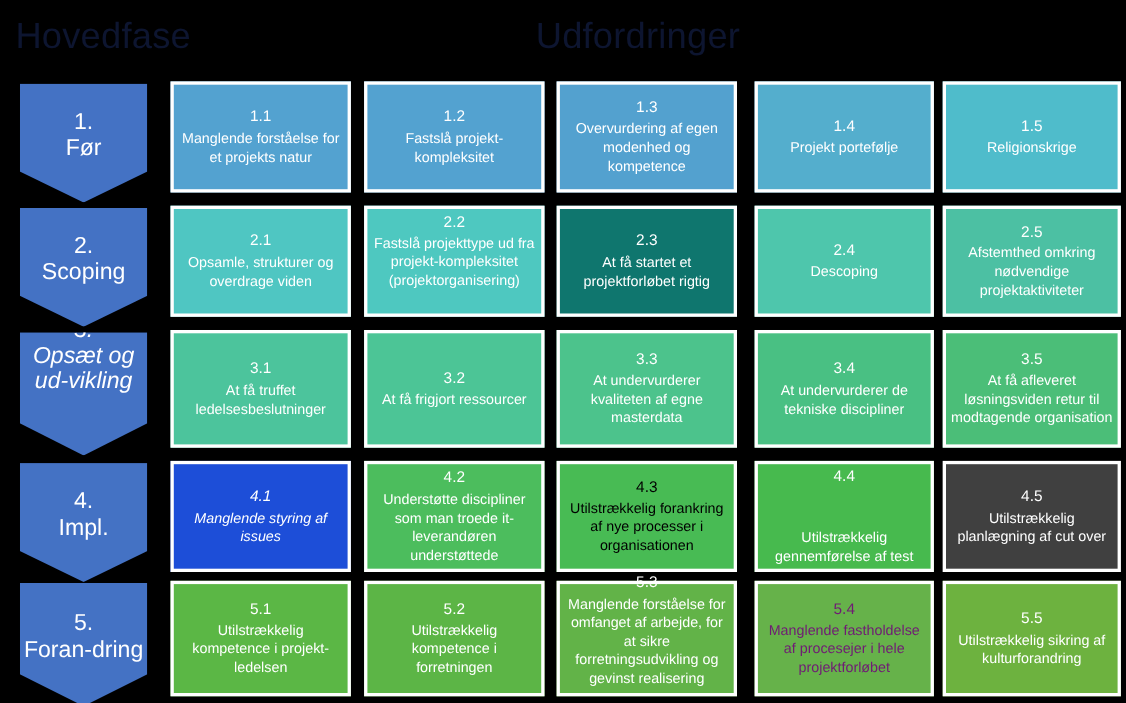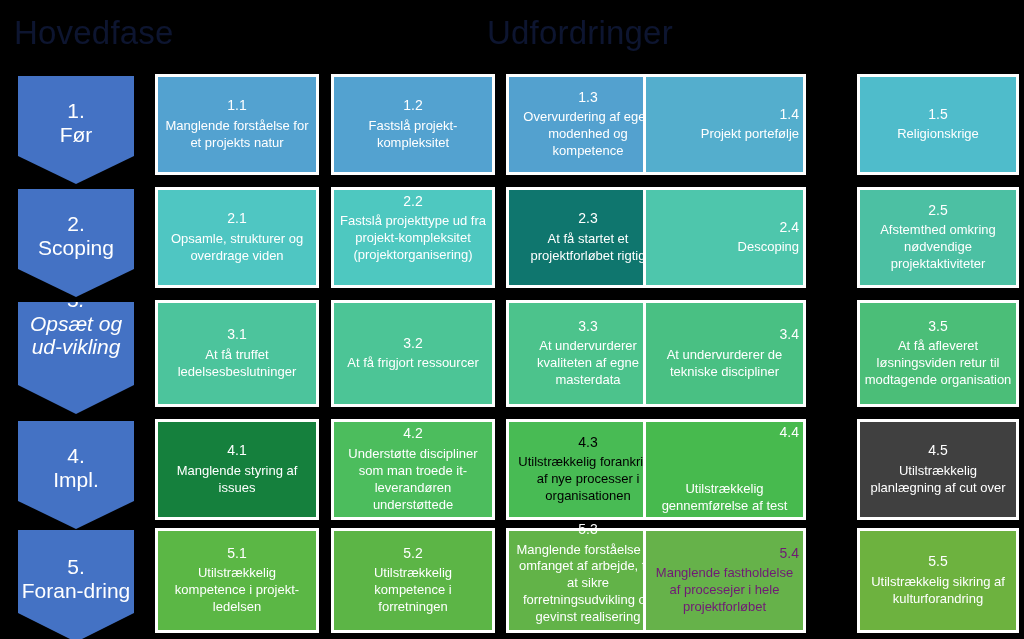--- a/index.html
+++ b/index.html
@@ -113,21 +113,21 @@
   .row.r0 .cell { height: 101px; }
   .row.r1 .cell { height: 101px; }
   .row.r2 .cell { height: 107px; }
   .row.r3 .cell { height: 101px; }
   .row.r4 .cell { height: 105px; }
 
   
   .c0 { left: 155px; width: 164px; }
   .c1 { left: 331px; width: 164px; }
   .c2 { left: 506px; width: 164px; }
-  .c3 { left: 643px; width: 163px; align-items: flex-end; }
+  .c3 { left: 686px; width: 163px; }
   .c4 { left: 857px; width: 162px; }
 
   .cell .cnum {
     font-size: 14px;
     line-height: 1.25;
     margin-bottom: 3px;
   }
   .cell .ctext {
     font-size: 13px;
     line-height: 1.3;
@@ -222,21 +222,21 @@
         <div class="cell c4" style="background: rgb(75, 190, 120); border-color: rgb(255, 255, 255); color: rgb(255, 255, 255);">
           <div class="cnum">3.5</div>
           <div class="ctext">At få afleveret løsningsviden retur til modtagende organisation</div>
         </div>
       </div>
       <div class="row r3">
         <div class="phase" style="background: rgb(68, 114, 196);">
           <span class="pnum">4.</span>
           <span class="pname">Impl.</span>
         </div>
-        <div class="cell c0" style="background: #15803d; border-color: rgb(255, 255, 255); color: rgb(255, 255, 255);">
+        <div class="cell c0" style="background: #1d4ed8; border-color: rgb(255, 255, 255); color: rgb(255, 255, 255); font-style: italic;">
           <div class="cnum">4.1</div>
           <div class="ctext">Manglende styring af issues</div>
         </div>
         <div class="cell c1" style="background: rgb(76, 189, 93); border-color: rgb(255, 255, 255); color: rgb(255, 255, 255);">
           <div class="cnum">4.2</div>
           <div class="ctext">Understøtte discipliner som man troede it-leverandøren understøttede</div>
         </div>
         <div class="cell c2" style="background: rgb(72, 187, 84); border-color: rgb(255, 255, 255); color: #000000; justify-content: center;">
           <div class="cnum">4.3</div>
           <div class="ctext">Utilstrækkelig forankring af nye processer i organisationen</div>

